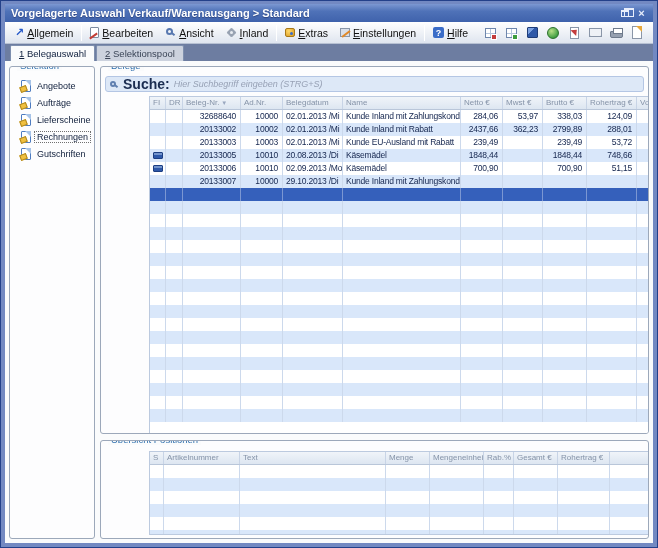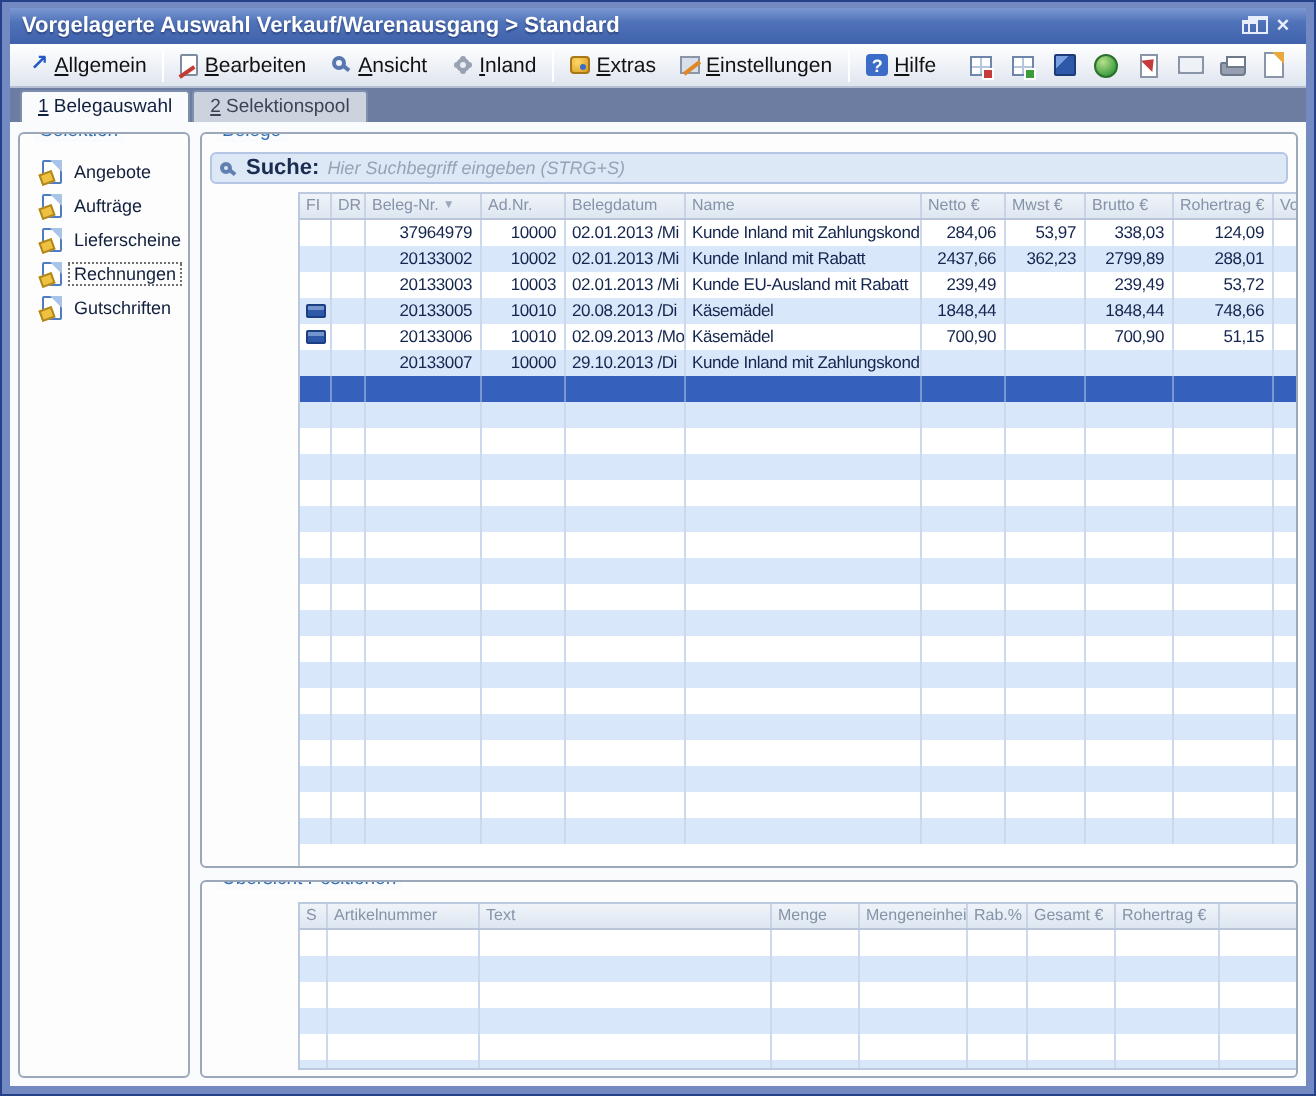--- a/index.html
+++ b/index.html
@@ -110,21 +110,21 @@
                    background:#f0c040; transform:rotate(-20deg); border:1px solid #b08820; }
   .sel-item .lbl { padding:0 2px; }
   .sel-item.current .lbl { outline:1px dotted #707070; }
 
   
   .searchbar { margin:9px 4px 0 4px; height:16px; background:#dde8f7; border:1px solid #b4c6e4; border-radius:3px;
                display:flex; align-items:center; padding:0 4px; gap:4px; }
   .s-mag { width:6px; height:6px; border:2px solid #6080b0; border-radius:50%; position:relative; flex:none; margin-right:3px; }
   .s-mag::after { content:""; position:absolute; width:4px; height:2px; background:#6080b0;
                   right:-4px; bottom:-2px; transform:rotate(40deg); }
-  .s-label { font-size:11px; font-weight:bold; color:#1a2c50; white-space:nowrap; }
+  .s-label { font-size:14px; font-weight:bold; color:#1a2c50; white-space:nowrap; }
   .search-input { flex:1; background:transparent; border:none; outline:none; font-family:inherit;
                   font-size:9px; font-style:italic; color:#30405c; height:14px; }
   .search-input::placeholder { color:#98a2b6; font-style:italic; }
 
   
   .gridwrap { display:flex; margin:4px 4px 0 4px; align-items:stretch;padding-left:44px; }
   .gridbox { border:1px solid #bccadf; background:#fff; overflow:hidden; flex:none; }
   .belege-gridbox { width:527px; height:340px; }
   .pos-gridbox { width:527px; height:84px; }
   .ghead,.grow { display:grid; height:13px; }
@@ -301,21 +301,21 @@
             <span class="hc">Rohertrag €</span>
             <span class="hc">Vorgang</span>
           </div>
           <div id="belegeRows">
 
             <div class="grow belege-row">
               <span class="gc c-center">
                   <span class="fi-ic" style="visibility: hidden;"></span>
                 </span>
               <span class="gc"></span>
-              <span class="gc num">37964979</span>
+              <span class="gc num">32688640</span>
               <span class="gc num">10000</span>
               <span class="gc">02.01.2013 /Mi</span>
               <span class="gc">Kunde Inland mit Zahlungskondition</span>
               <span class="gc num">284,06</span>
               <span class="gc num">53,97</span>
               <span class="gc num">338,03</span>
               <span class="gc num">124,09</span>
               <span class="gc num">53</span>
             </div>
 

